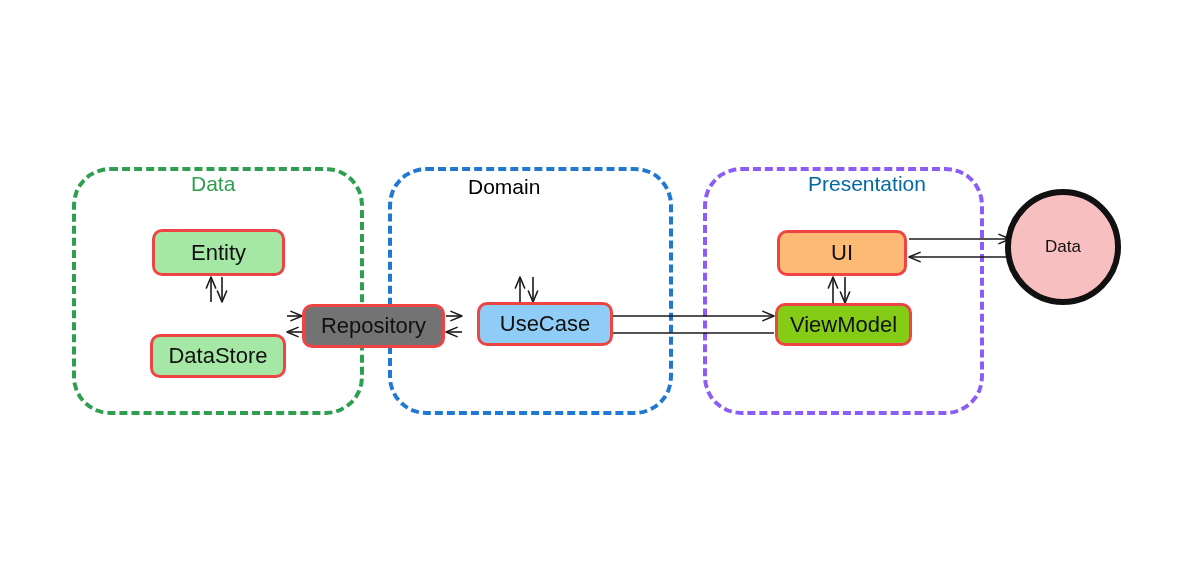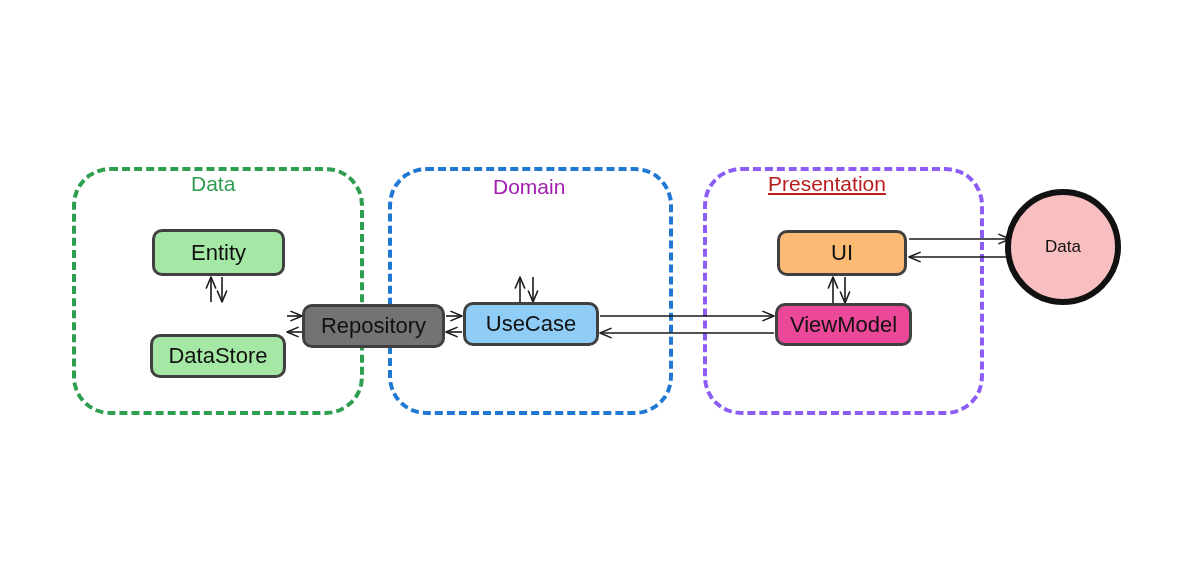--- a/index.html
+++ b/index.html
@@ -39,21 +39,21 @@
     position: absolute;
     font-size: 21px;
     line-height: 1;
     white-space: nowrap;
     z-index: 2;
     margin-top: 36px;
   }
   .node-box {
     position: absolute;
     box-sizing: border-box;
-    border: 3px solid #404040;
+    border: 3px solid #ef4444;
     border-radius: 10px;
     display: flex;
     align-items: center;
     justify-content: center;
     font-size: 22px;
     color: #111111;
     white-space: nowrap;
     z-index: 4;
   }
   .node-circle {
@@ -73,22 +73,22 @@
 </head>
 <body>
 
 <div id="canvas">
 
   <div class="group-rect" style="left: 72px; top: 167px; width: 292px; height: 248px; border-color: rgb(46, 158, 79);"></div>
   <div class="group-rect" style="left: 388px; top: 167px; width: 285px; height: 248px; border-color: rgb(31, 120, 209);"></div>
   <div class="group-rect" style="left: 703px; top: 167px; width: 281px; height: 248px; border-color: rgb(139, 92, 246);"></div>
 
   <div class="group-label" style="left: 191px; top: 137px; color: rgb(46, 158, 79);">Data</div>
-  <div class="group-label" style="left: 493px; top: 140px; color: #a21caf;">Domain</div>
-  <div class="group-label" style="left: 768px; top: 137px; color: #b91c1c; text-decoration: underline;">Presentation</div>
+  <div class="group-label" style="left: 468px; top: 140px; color: #000000;">Domain</div>
+  <div class="group-label" style="left: 808px; top: 137px; color: #0369a1;">Presentation</div>
 
   <svg id="edge-layer" viewBox="0 0 1182 583">
       <g>
         <line x1="211" y1="302" x2="211" y2="277" stroke="#1a1a1a" stroke-width="1.6"></line>
         <polyline points="215.62,288 211,277 206.38,288" fill="none" stroke="#1a1a1a" stroke-width="1.6" stroke-linecap="round" stroke-linejoin="round"></polyline>
       </g>
       <g>
         <line x1="222" y1="277" x2="222" y2="302" stroke="#1a1a1a" stroke-width="1.6"></line>
         <polyline points="217.38,291 222,302 226.62,291" fill="none" stroke="#1a1a1a" stroke-width="1.6" stroke-linecap="round" stroke-linejoin="round"></polyline>
       </g>
@@ -138,18 +138,18 @@
       </g>
       <g>
         <line x1="1010" y1="257" x2="909" y2="257" stroke="#1a1a1a" stroke-width="1.6"></line>
         <polyline points="920,252.38 909,257 920,261.62" fill="none" stroke="#1a1a1a" stroke-width="1.6" stroke-linecap="round" stroke-linejoin="round"></polyline>
       </g>
     </svg>
 
   <div class="node-box" style="left: 152px; top: 229px; width: 133px; height: 47px; background: rgb(165, 232, 165);">Entity</div>
   <div class="node-box" style="left: 150px; top: 302px; width: 136px; height: 44px; background: rgb(165, 232, 165); margin-top: 32px;">DataStore</div>
   <div class="node-box" style="left: 302px; top: 304px; width: 143px; height: 44px; background: #737373;">Repository</div>
-  <div class="node-box" style="left: 463px; top: 302px; width: 136px; height: 44px; background: rgb(143, 205, 247);">UseCase</div>
+  <div class="node-box" style="left: 477px; top: 302px; width: 136px; height: 44px; background: rgb(143, 205, 247);">UseCase</div>
   <div class="node-box" style="left: 777px; top: 230px; width: 130px; height: 46px; background: #fdba74;">UI</div>
-  <div class="node-box" style="left: 775px; top: 303px; width: 137px; height: 43px; background: #ec4899;">ViewModel</div>
+  <div class="node-box" style="left: 775px; top: 303px; width: 137px; height: 43px; background: #84cc16;">ViewModel</div>
   <div class="node-circle" style="left: 1005px; top: 189px; width: 116px; height: 116px; background: rgb(248, 191, 192);">Data</div>
 
 </div>
 
 </body></html>

